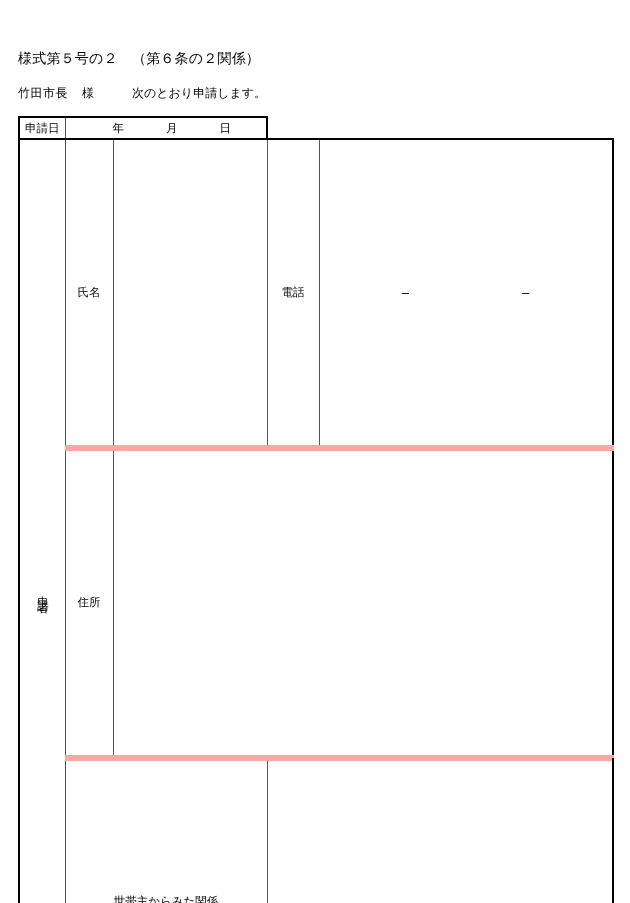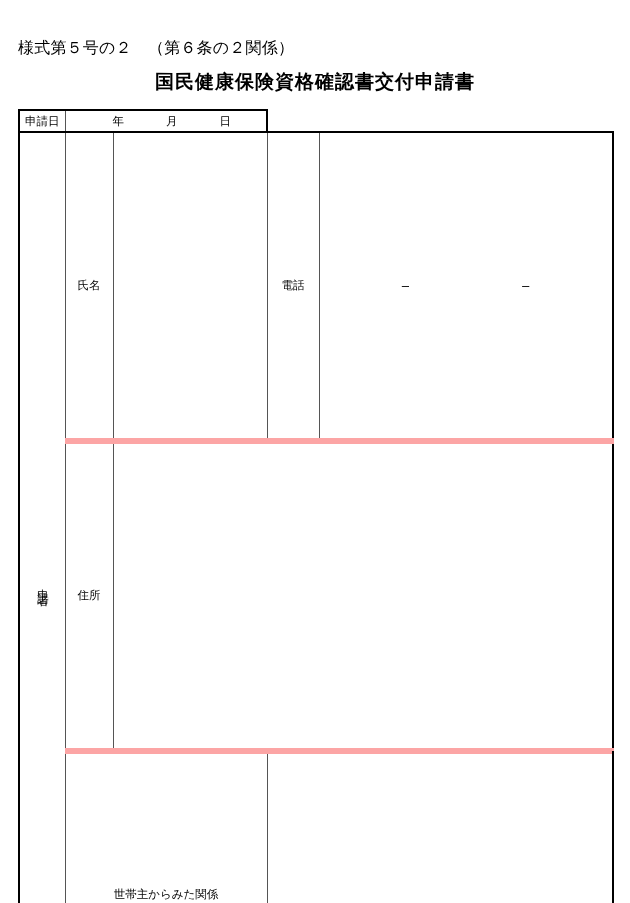--- a/index.html
+++ b/index.html
@@ -7,21 +7,21 @@
   body {
     width:630px; height:903px;
     background:#ffffff;
     font-family:"DejaVu Serif","Liberation Serif",serif;
     color:#000;
     -webkit-font-smoothing:none;
   }
   .page { position:relative; width:630px; height:903px; padding:0 18px; }
 
   
-  .form-no { font-size:16px; margin-top:38px; letter-spacing:.2px; }
+  .form-no { font-size:14px; margin-top:50px; letter-spacing:.2px; }
   .doc-title {
     text-align:center; font-size:19px; font-weight:bold;
     margin-top:10px; letter-spacing:1px;
   }
   .addressee-line {
     font-size:12px; margin-top:17px; display:flex; align-items:baseline;
   }
   .addressee-line .mayor { letter-spacing:.5px; }
   .addressee-line .sama { margin-left:14px; }
   .addressee-line .req   { margin-left:38px; }
@@ -55,21 +55,25 @@
   .phone-field { display:flex; justify-content:space-around; padding:0 26px; color:#000; }
 
   .rel-cell { padding-left:10px; }
 </style>
 </head>
 <body>
 
 <div class="page">
 
   <div class="form-no">様式第５号の２　（第６条の２関係）</div>
-  <div class="doc-title">国民健康保険資格確認書交付申請書</div>
+  <div class="addressee-line">
+    <span class="mayor">竹田市長</span>
+    <span class="sama">様</span>
+    <span class="req">次のとおり申請します。</span>
+  </div>
 
   <div class="applicant-wrap">
     <table>
       <colgroup>
         <col style="width:46px">
           <col style="width:48px">
           <col style="width:154px">
         <col style="width:52px">
           <col style="width:294px">
       </colgroup>

